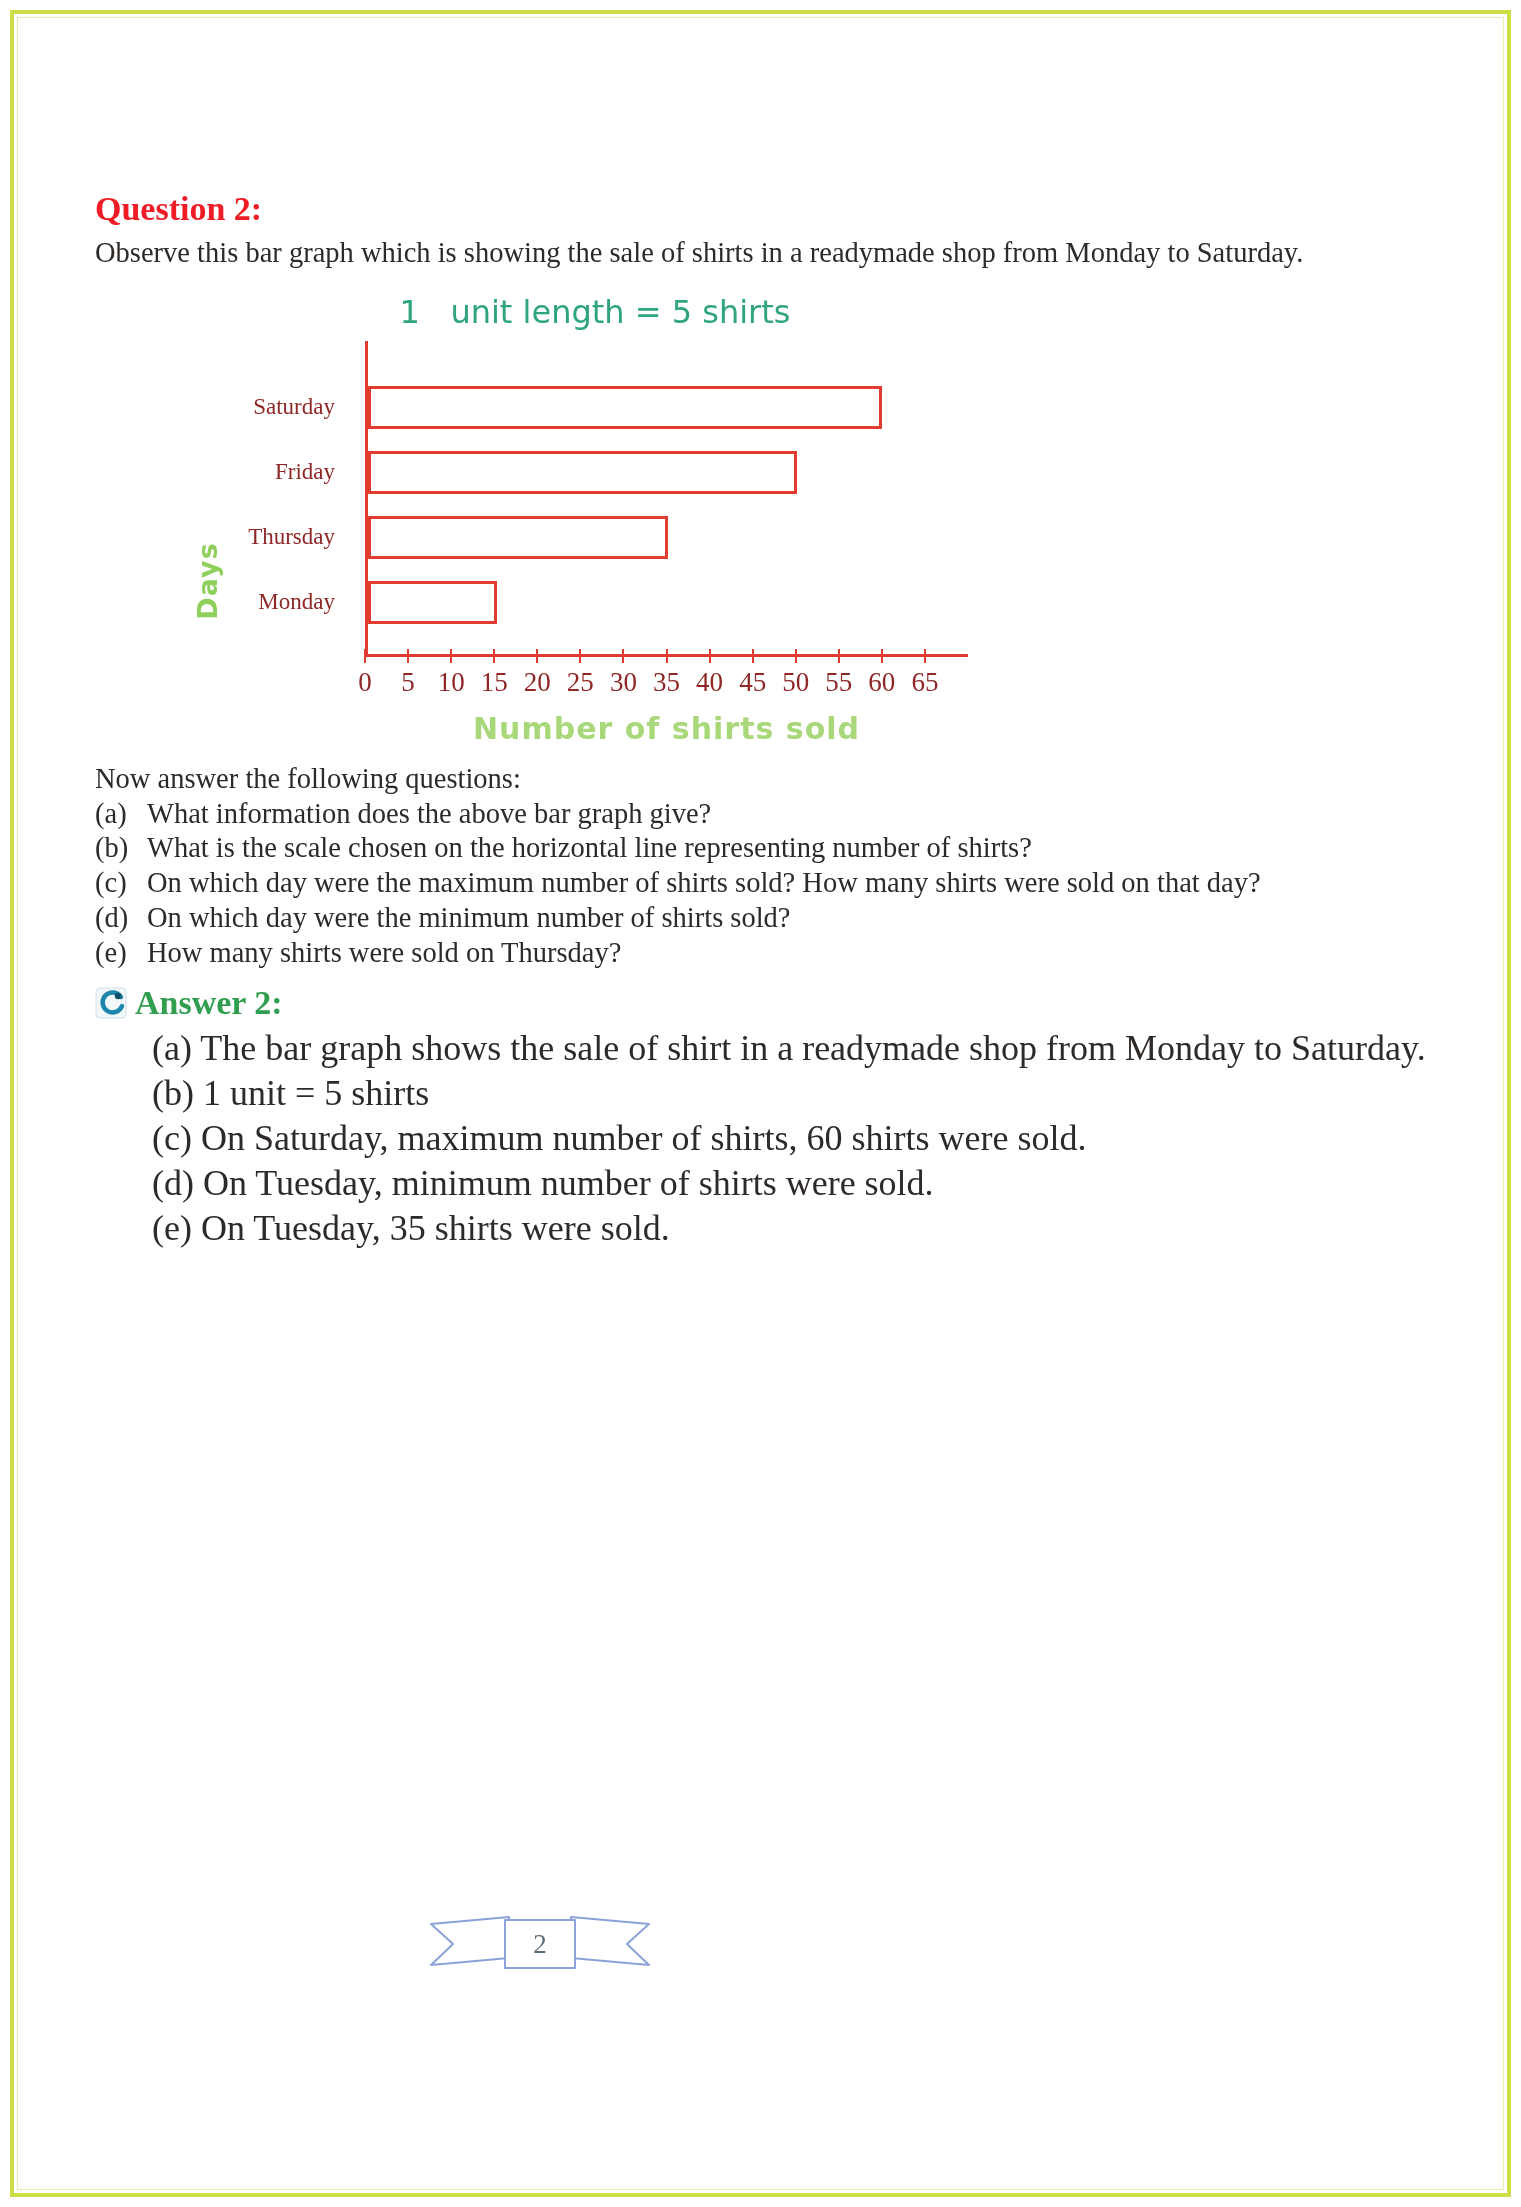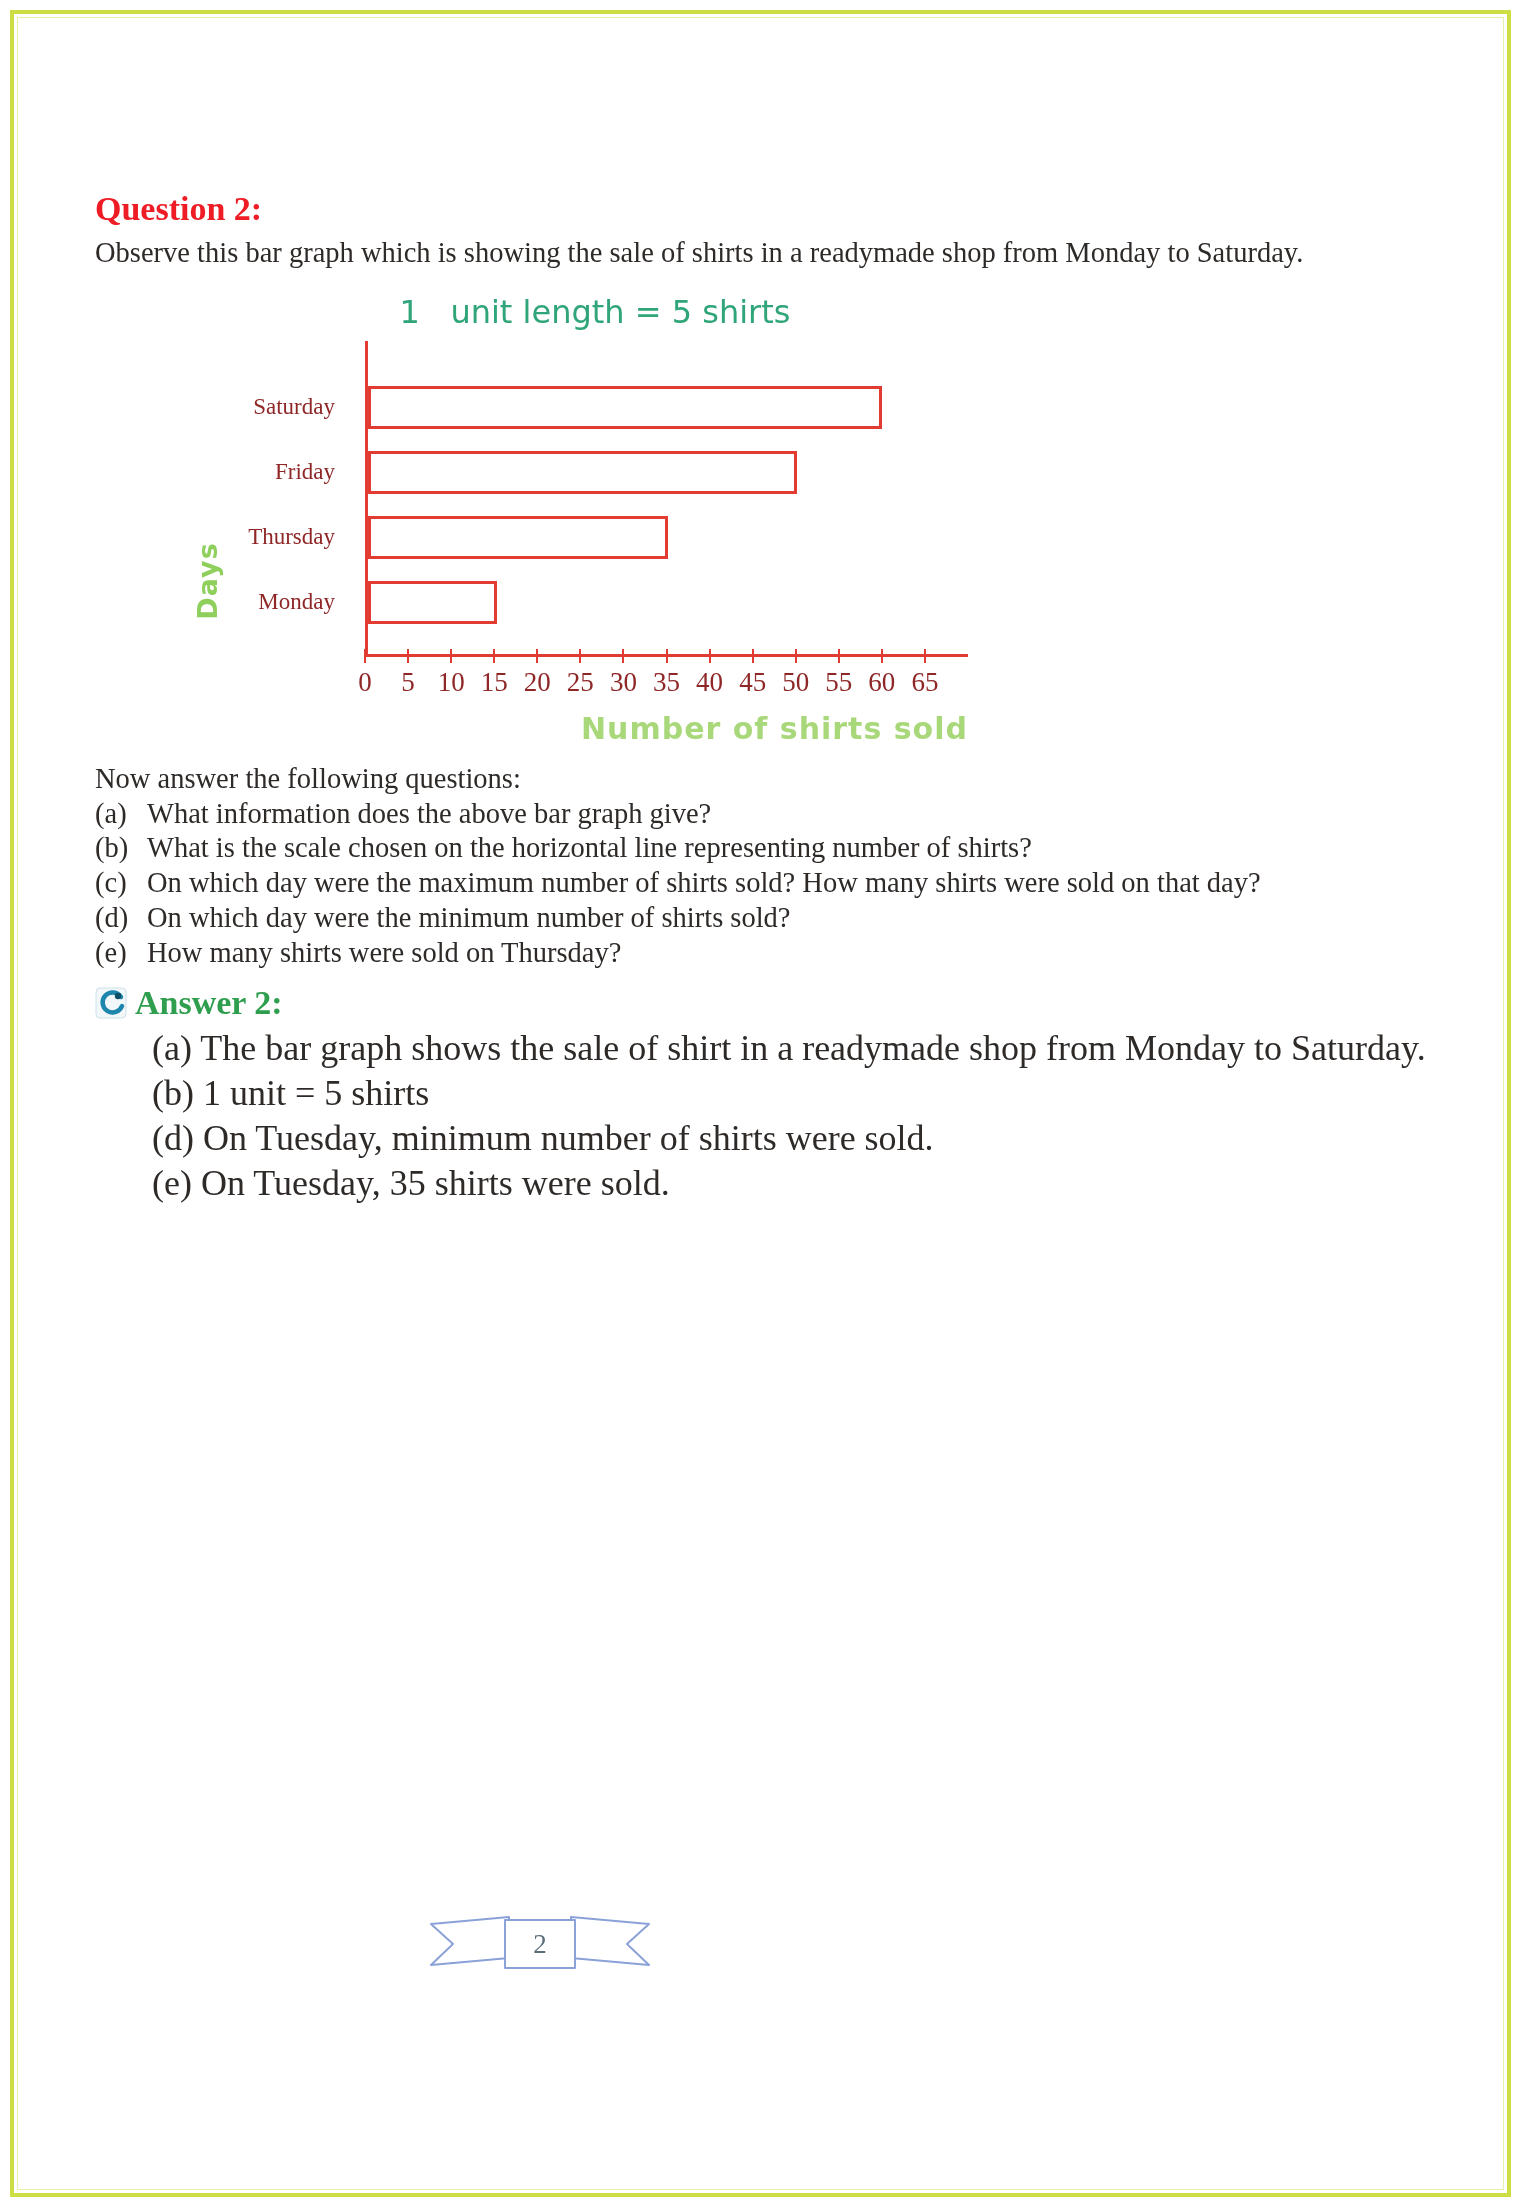--- a/index.html
+++ b/index.html
@@ -68,21 +68,21 @@
   .x-ticks { position:relative; margin-left:270px; width:603px; height:54px; }
   .tick-mark {
     position:absolute; top:-8px; width:2px; height:14px;
     background:var(--bar-red, #e23b31); transform:translateX(-50%);
   }
   .tick-label {
     position:absolute; top:10px; transform:translateX(-50%);
     font-size:27px; color:var(--maroon, #8f2727);
   }
   .x-axis-label {
-    margin-left:270px; width:603px; text-align:right;
+    margin-left:270px; width:603px; text-align:center;
     font-family:"DejaVu Sans", sans-serif; font-weight:bold;
     font-size:30px; letter-spacing:1px;
     color:var(--xlabel-green, #a9d87a);
   }
 
   
   .qa-block { margin-top:16px; font-size:28.5px; line-height:1.22; }
   .now-answer { }
   .q-item { display:flex; }
   .q-label { width:52px; flex:none; }
@@ -214,20 +214,21 @@
       <rect x="1" y="1" width="30" height="30" rx="4" fill="#f2f7fa" stroke="#cfe0ea" stroke-width="1"></rect>
       <path d="M26 10 A 10 10 0 1 0 27 19" fill="none" stroke="#1c86ad" stroke-width="4.5" stroke-linecap="round"></path>
       <circle cx="23" cy="9" r="3.2" fill="#0d4f66"></circle>
     </svg>
     <span>Answer 2:</span>
   </div>
 
   <div class="a-block" id="answer-list">
       <p class="a-item"><span class="a-label">(a) </span>The bar graph shows the sale of shirt in a readymade shop from Monday to Saturday.</p>
       <p class="a-item"><span class="a-label">(b) </span>1 unit = 5 shirts</p>
+      <p class="a-item"><span class="a-label">(c) </span>On Saturday, maximum number of shirts, 60 shirts were sold.</p>
       <p class="a-item"><span class="a-label">(d) </span>On Tuesday, minimum number of shirts were sold.</p>
       <p class="a-item"><span class="a-label">(e) </span>On Tuesday, 35 shirts were sold.</p>
     </div>
 
 </div>
 
 <div class="ribbon-wrap">
   <svg width="230" height="72" viewBox="0 0 230 72">
     <polygon class="ribbon-shape" points="6,16 84,9 84,50 6,57 28,36"></polygon>
     <polygon class="ribbon-shape" points="224,16 146,9 146,50 224,57 202,36"></polygon>

